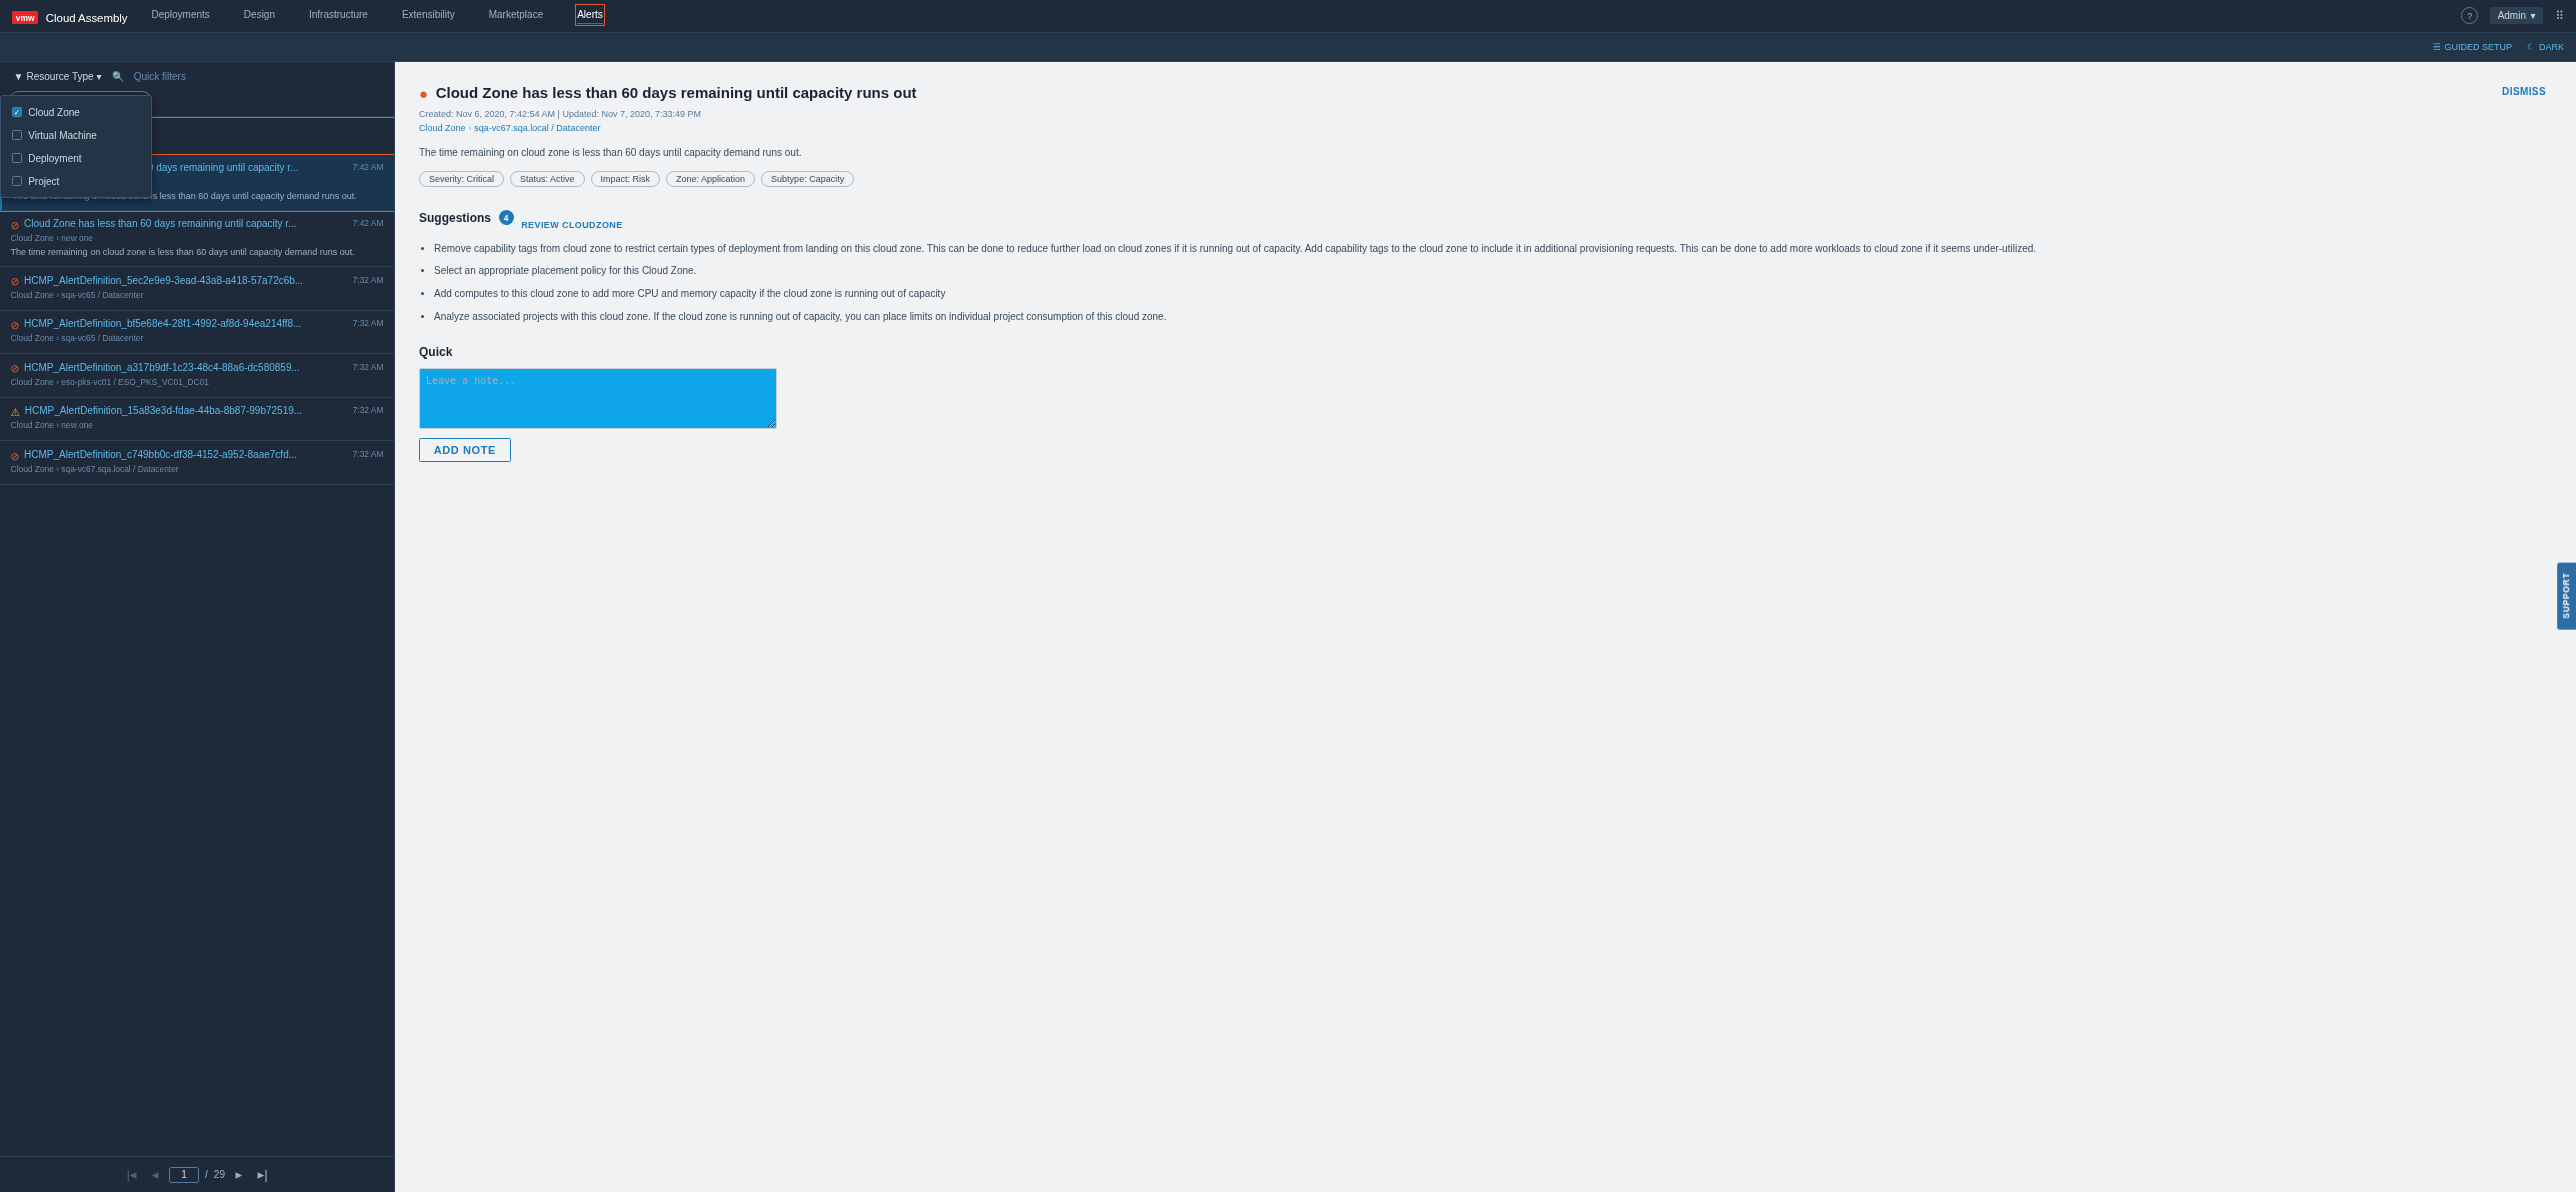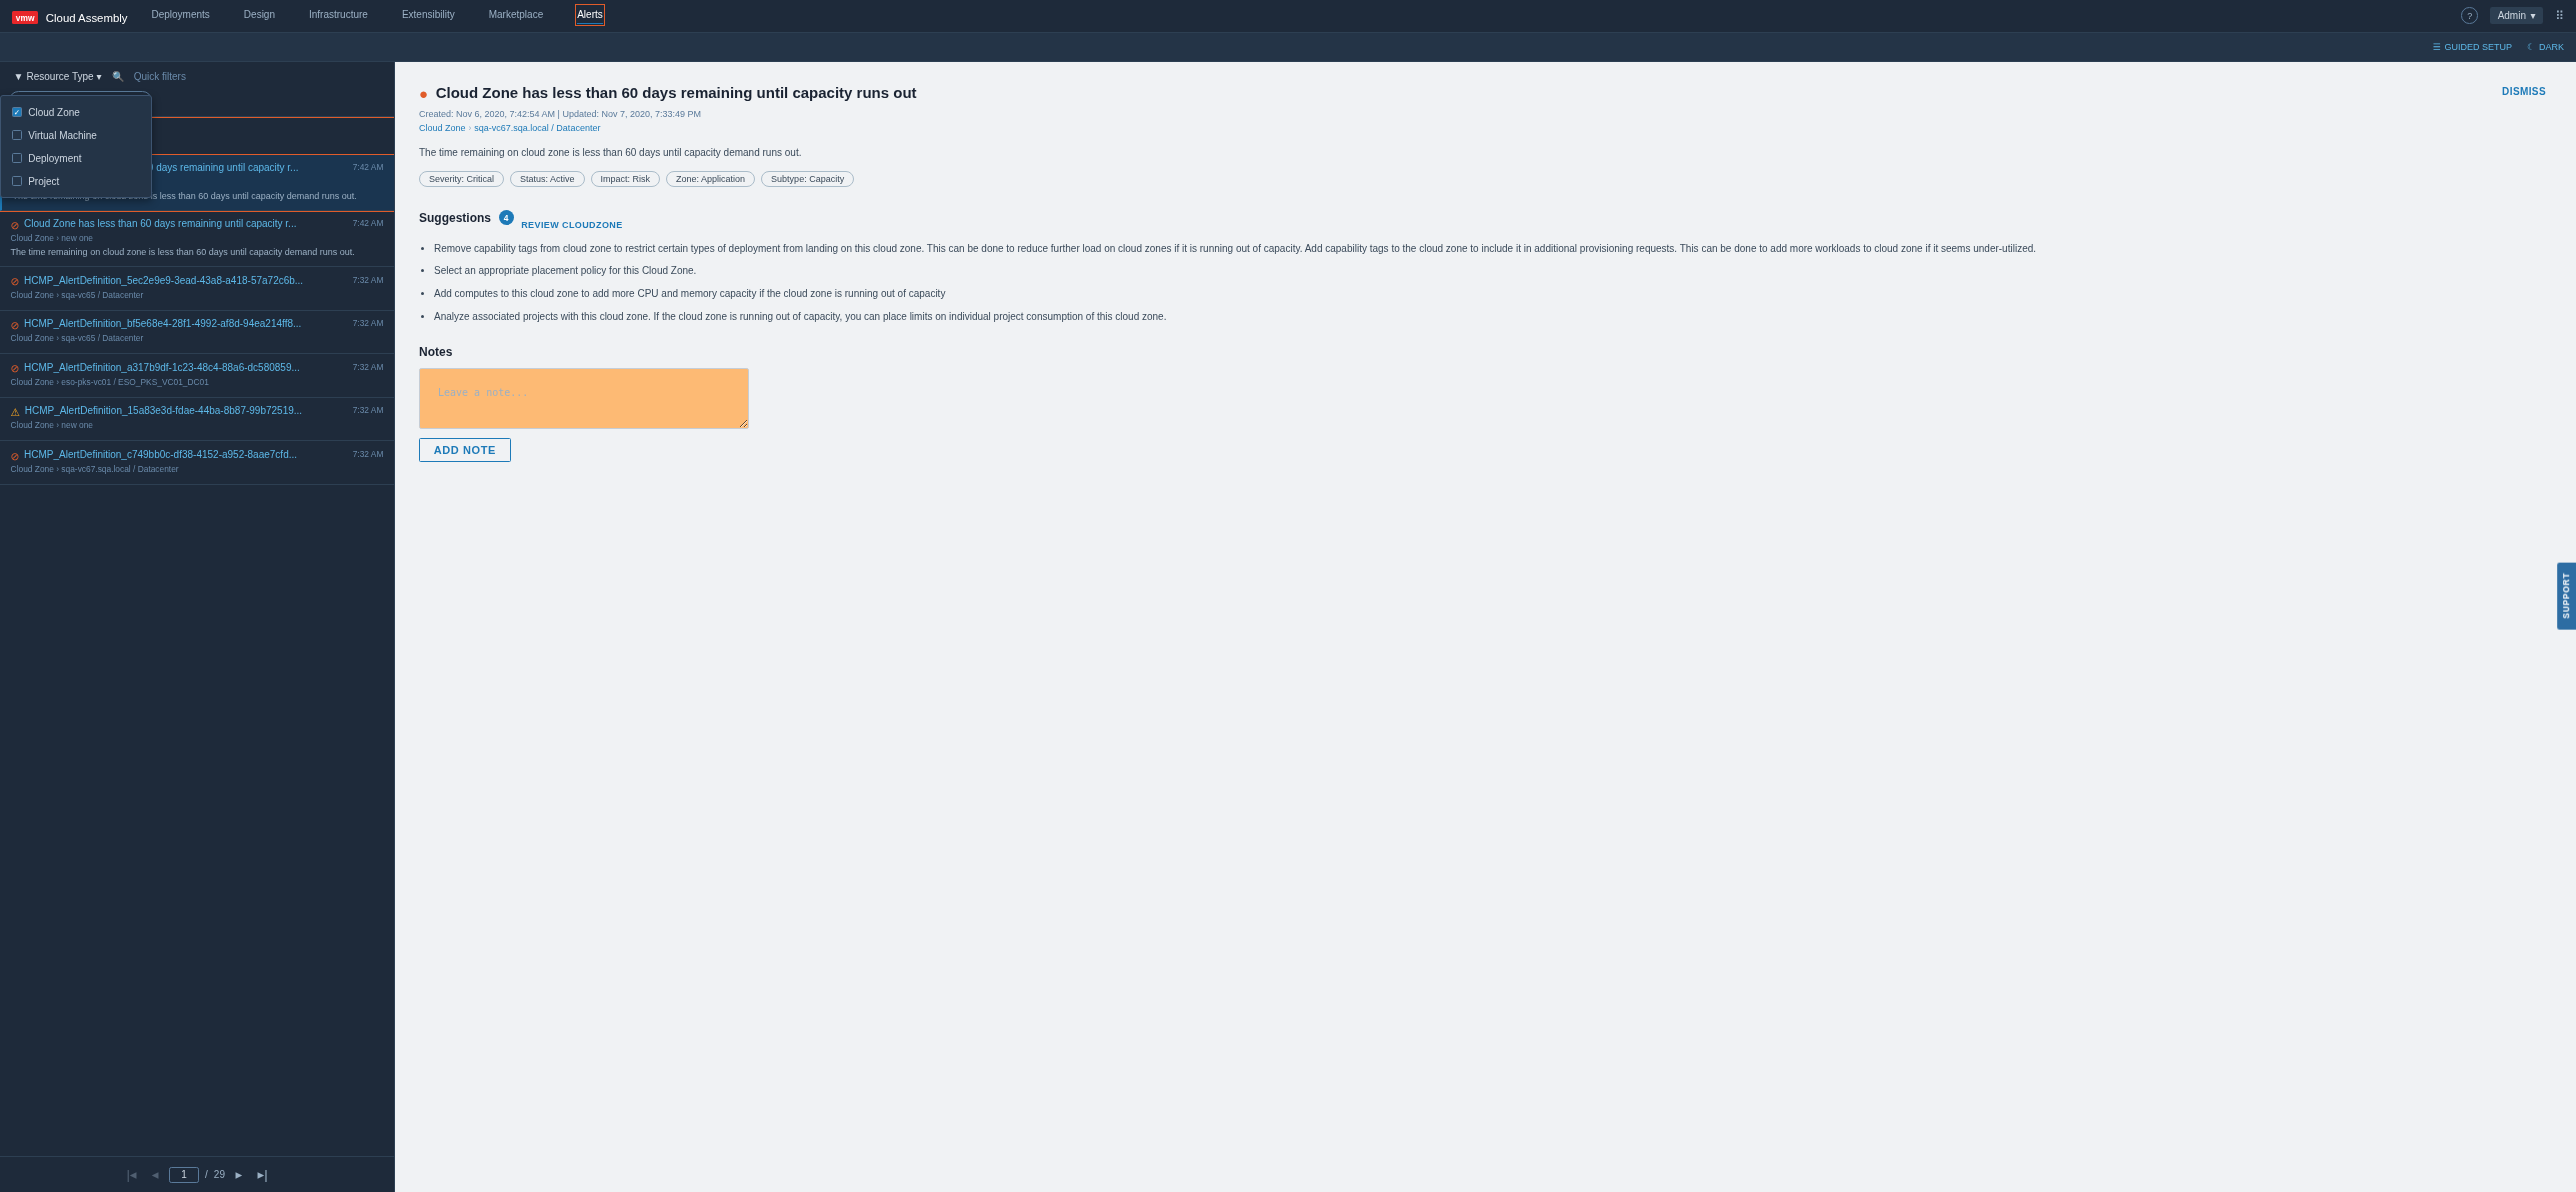--- a/index.html
+++ b/index.html
@@ -395,26 +395,26 @@
     .notes-section {
       margin-top: 7.6px;
     }
     .notes-title {
       font-size: 12px;
       font-weight: 600;
       color: #1a2332;
       margin-bottom: 9px;
     }
     .notes-textarea {
-      width: 330px;
+      width: 358px;
       height: 61px;
-      background: #fdba74;
+      background: #0ea5e9;
       border: 0.8px solid #c5cdd6;
       border-radius: 2.3px;
-      padding: 18px;
+      padding: 6px;
       font-size: 10px;
       color: #3a4a5a;
       resize: vertical;
       outline: none;
       display: block;
       margin-bottom: 9px;
     }
     .notes-textarea::placeholder { color: #9bb0c4; }
 
     .add-note-btn {
@@ -654,21 +654,21 @@
     </div>
 
     <ul class="suggestions-list">
       <li>Remove capability tags from cloud zone to restrict certain types of deployment from landing on this cloud zone. This can be done to reduce further load on cloud zones if it is running out of capacity. Add capability tags to the cloud zone to include it in additional provisioning requests. This can be done to add more workloads to cloud zone if it seems under-utilized.</li>
       <li>Select an appropriate placement policy for this Cloud Zone.</li>
       <li>Add computes to this cloud zone to add more CPU and memory capacity if the cloud zone is running out of capacity</li>
       <li>Analyze associated projects with this cloud zone. If the cloud zone is running out of capacity, you can place limits on individual project consumption of this cloud zone.</li>
     </ul>
 
     <div class="notes-section">
-      <div class="notes-title">Notes</div>
+      <div class="notes-title">Quick</div>
       <textarea class="notes-textarea" placeholder="Leave a note..." style=""></textarea>
       <button class="add-note-btn">ADD NOTE</button>
     </div>
   </div>
 </div>
 
 <div class="side-tab">SUPPORT</div>
 
 
 </body></html>

